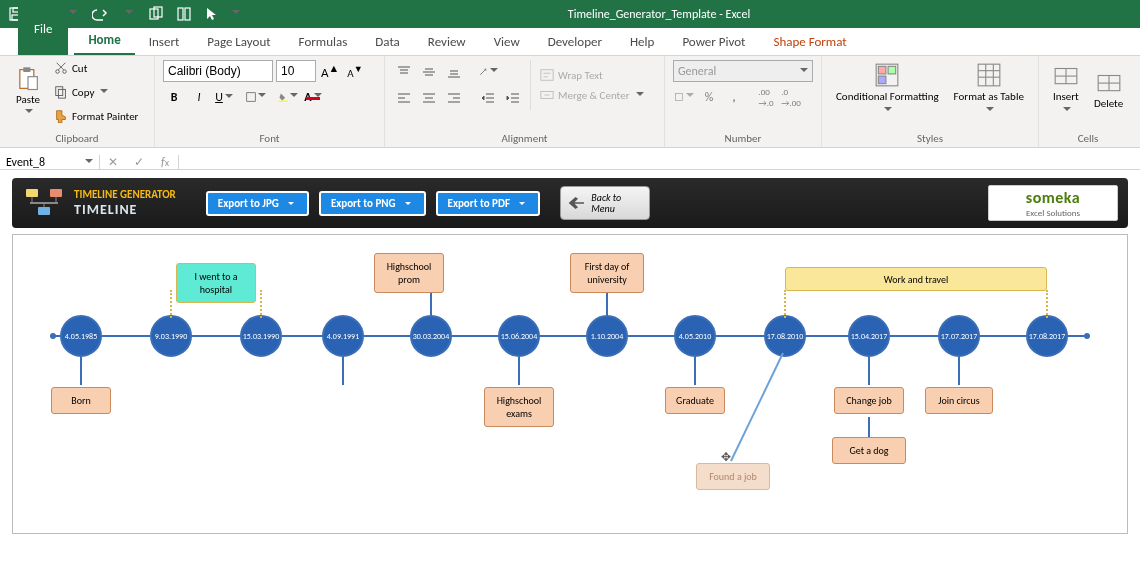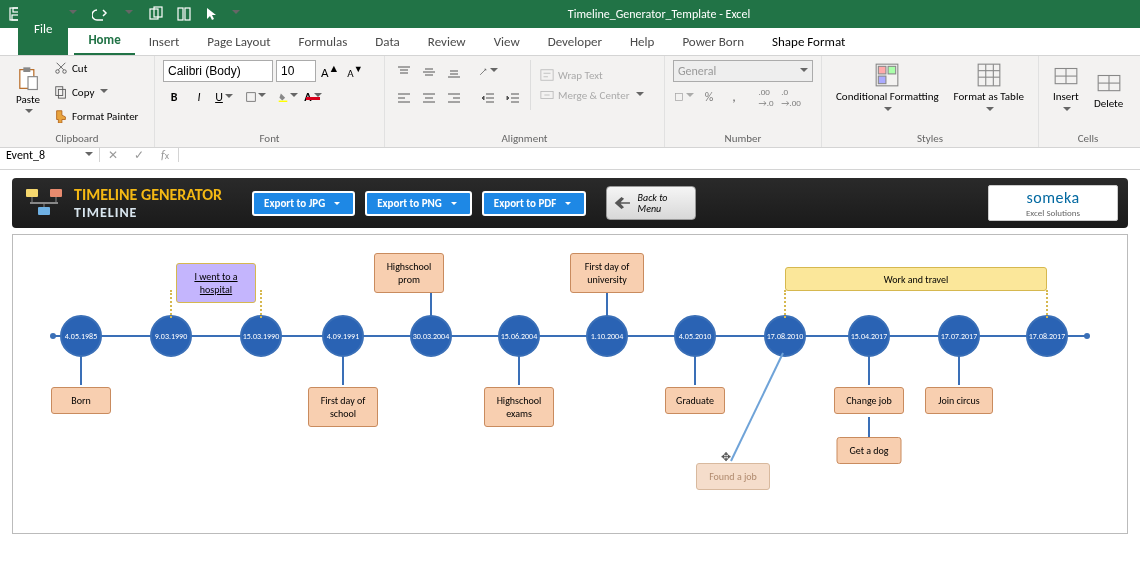--- a/index.html
+++ b/index.html
@@ -9,21 +9,21 @@
 .titlebar { height: 28px; background: #217346; color: #fff; display: flex; align-items: center; padding: 0 4px; }
 .qat { display: flex; gap: 4px; align-items: center; }
 .qat-btn { width: 24px; height: 22px; display: flex; align-items: center; justify-content: center; cursor: pointer; color: #fff; }
 .qat-btn svg { width: 16px; height: 16px; }
 .title-center { flex: 1; text-align: center; font-size: 12px; }
 
 
 .ribbon-tabs { height: 28px; background: #fff; border-bottom: 1px solid #d4d4d4; display: flex; align-items: flex-end; padding-left: 18px; gap: 0; }
 .ribbon-tab { padding: 6px 14px; font-size: 13px; color: #4a4a4a; cursor: pointer; }
 .ribbon-tab.active { color: #217346; font-weight: 600; border-bottom: 2px solid #217346; }
-.ribbon-tab.contextual { color: #000000; }
+.ribbon-tab.contextual { color: #c2410c; }
 .ribbon-tab.file { background: #217346; color: #fff; padding: 19px 16px; margin-right: 6px; }
 
 
 .ribbon { height: 92px; background: #f3f2f1; border-bottom: 1px solid #d4d4d4; display: flex; }
 .ribbon-group { border-right: 1px solid #e1e1e1; padding: 4px 8px 2px 8px; display: flex; flex-direction: column; justify-content: space-between; position: relative; }
 .ribbon-group-label { text-align: center; font-size: 11px; color: #666; padding-top: 2px; position: relative; }
 .rg-row { display: flex; align-items: center; gap: 3px; }
 .rg-col { display: flex; flex-direction: column; gap: 8px; }
 
 .paste-big { width: 40px; display: flex; flex-direction: column; align-items: center; cursor: pointer; }
@@ -38,49 +38,49 @@
 .mini-btn svg { width: 14px; height: 14px; }
 .split { display: flex; }
 .split .caret { width: 10px; display: flex; align-items: center; justify-content: center; }
 
 .number-box { width: 140px; height: 22px; border: 1px solid #ababab; background: #eee; color: #999; font-size: 12px; padding: 1px 4px; display: flex; align-items: center; }
 
 .big-btn { display: flex; flex-direction: column; align-items: center; justify-content: center; cursor: pointer; padding: 2px 6px; font-size: 11px; text-align: center; line-height: 1.2; }
 .big-btn svg { width: 26px; height: 26px; margin-bottom: 2px; }
 
 
-.formula-bar { height: 22px; border-bottom: 1px solid #d4d4d4; display: flex; align-items: flex-start; background: #fff; }
+.formula-bar { height: 22px; border-bottom: 1px solid #d4d4d4; display: flex; align-items: flex-end; background: #fff; }
 .name-box { width: 100px; border-right: 1px solid #d4d4d4; padding: 0 6px; display: flex; align-items: center; font-size: 12px; }
 .name-box .caret { margin-left: auto; }
 .fb-btns { display: flex; border-right: 1px solid #d4d4d4; }
 .fb-btn { width: 26px; display: flex; align-items: center; justify-content: center; color: #999; cursor: pointer; }
 .fb-input { flex: 1; padding: 0 6px; display: flex; align-items: center; }
 
 
 .canvas-area { height: 415px; background: #fff; padding: 8px 12px; position: relative; }
 .app-header { height: 50px; background: linear-gradient(#2a2a2a,#1a1a1a); border-radius: 4px; display: flex; align-items: center; padding: 0 10px; position: relative; margin-bottom: 6px; }
 .app-header .flag-icon { width: 44px; height: 36px; margin-right: 8px; }
 .app-titles { display: flex; flex-direction: column; }
-.app-title-top { color: #f5b914; font-size: 16px; font-weight: 600; }
+.app-title-top { color: #f5b914; font-size: 11px; font-weight: 600; }
 .app-title-bottom { color: #d9e6ef; font-size: 14px; font-weight: 700; letter-spacing: 1px; }
 .export-btn { background: #1e88e5; color: #fff; border: 2px solid #fff; border-radius: 3px; padding: 4px 10px; font-size: 11px; font-weight: 600; display: flex; align-items: center; gap: 6px; cursor: pointer; margin-left: 10px; }
 .export-btn svg { width: 12px; height: 12px; }
 .back-btn { margin-left: 20px; width: 90px; height: 34px; background: linear-gradient(#f5f5f5,#d8d8d8); border: 1px solid #999; border-radius: 4px; display: flex; align-items: center; padding: 0 6px; cursor: pointer; font-size: 10px; font-style: italic; line-height: 1.1; gap: 4px; }
 .back-btn svg { width: 22px; height: 22px; }
 .someka { margin-left: auto; width: 130px; height: 36px; background: #fff; border: 1px solid #ccc; border-radius: 2px; display: flex; flex-direction: column; align-items: center; justify-content: center; }
-.someka-top { font-size: 16px; font-weight: 400; color: #0369a1; letter-spacing: 0.5px; text-align: center; }
+.someka-top { font-size: 16px; font-weight: 700; color: #4d7c0f; letter-spacing: 0.5px; text-align: center; }
 .someka-bot { font-size: 9px; color: #666; }
 
 .timeline-frame { border: 1px solid #bbb; height: 300px; position: relative; background: #fff; }
 .tl-line { position: absolute; left: 40px; right: 40px; top: 100px; height: 2px; background: #3a6fb7; }
 .tl-line::before, .tl-line::after { content:''; position:absolute; top:-2px; width:6px; height:6px; border-radius:50%; background:#3a6fb7; }
 .tl-line::before{ left:-3px; } .tl-line::after{ right:-3px; }
 .tl-node { position: absolute; width: 42px; height: 42px; border-radius: 50%; background: #2a63b4; border: 2px solid #3a6fb7; color: #fff; font-size: 8px; display: flex; align-items: center; justify-content: center; text-align: center; top: 80px; transform: translateX(-50%); cursor: pointer; }
 .tl-label { position: absolute; background: #f8cfb0; border: 1px solid #c98b5e; border-radius: 3px; padding: 6px 8px; font-size: 10px; text-align: center; transform: translateX(-50%); min-width: 60px; cursor: move; }
-.tl-label.yellow { background: #c4b5fd; border-color: #d6b84f; text-decoration: underline; }
+.tl-label.yellow { background: #5eead4; border-color: #d6b84f; }
 .tl-label.faded { background: #f5ddcb; color: #b08a6e; border-color: #d8b99e; }
 .tl-conn { position: absolute; width: 2px; background: #3a6fb7; left: 0; transform: translateX(-50%); }
 .tl-conn.dotted { border-left: 2px dotted #d6b84f; background: transparent; width: 0; }
 .tl-band { position: absolute; height: 24px; background: #fbe79a; border: 1px solid #d6b84f; border-radius: 3px; display: flex; align-items: center; justify-content: center; font-size: 10px; cursor: move; }
 .move-cursor { position: absolute; font-size: 12px; color: #555; }
 .caret-down::after { content: ''; display: inline-block; border: 4px solid transparent; border-top-color: #666; margin-left: 2px; vertical-align: middle; }
 </style>
 </head>
 <body>
 
@@ -132,21 +132,21 @@
   <div class="ribbon-tab file">File</div>
   <div class="ribbon-tab active">Home</div>
   <div class="ribbon-tab">Insert</div>
   <div class="ribbon-tab">Page Layout</div>
   <div class="ribbon-tab">Formulas</div>
   <div class="ribbon-tab">Data</div>
   <div class="ribbon-tab">Review</div>
   <div class="ribbon-tab">View</div>
   <div class="ribbon-tab">Developer</div>
   <div class="ribbon-tab">Help</div>
-  <div class="ribbon-tab">Power Born</div>
+  <div class="ribbon-tab">Power Pivot</div>
   <div class="ribbon-tab contextual">Shape Format</div>
 </div>
 
 <div class="ribbon">
 
   <div class="ribbon-group" style="min-width:155px">
     <div class="rg-row">
       <div class="paste-big">
         <svg viewBox="0 0 24 24">
             <rect x="5" y="4" width="12" height="16" fill="#fff" stroke="#b5651d"></rect>
@@ -502,28 +502,27 @@
     <div class="tl-conn" style="left:856px;top:182px;height:20px"></div>
     <div class="tl-conn" style="left:946px;top:120px;height:30px"></div>
     <div class="tl-conn dotted" style="left:1034px;top:55px;height:28px"></div>
 
     <svg style="position:absolute;left:710px;top:118px;width:60px;height:120px;overflow:visible">
         <line x1="60" y1="0" x2="8" y2="108" stroke="#6fa3d8" stroke-width="2"></line>
       </svg>
 
     <div class="tl-label" style="left:68px;top:152px">Born</div>
     <div class="tl-label yellow" style="left:203px;top:28px;width:80px">I went to a hospital</div>
-    <div class="tl-label" style="left:330px;top:152px;width:70px">First day of school</div>
     <div class="tl-label" style="left:396px;top:18px;width:70px">Highschool prom</div>
     <div class="tl-label" style="left:506px;top:152px;width:70px">Highschool exams</div>
     <div class="tl-label" style="left:594px;top:18px;width:74px">First day of university</div>
     <div class="tl-label" style="left:682px;top:152px">Graduate</div>
     <div class="tl-label faded" style="left:720px;top:228px;width:74px">
       <span class="move-cursor" style="left:24px;top:-14px">✥</span>
       <span>Found a job</span>
     </div>
     <div class="tl-label" style="left:856px;top:152px;width:70px">Change job</div>
-    <div class="tl-label" style="left:856px;top:202px;width:65px">Get a dog</div>
+    <div class="tl-label" style="left:856px;top:202px;width:74px">Get a dog</div>
     <div class="tl-label" style="left:946px;top:152px;width:68px">Join circus</div>
     <div class="tl-band" style="left:772px;top:32px;width:262px">Work and travel</div>
 
   </div>
 </div>
 
 </body></html>

